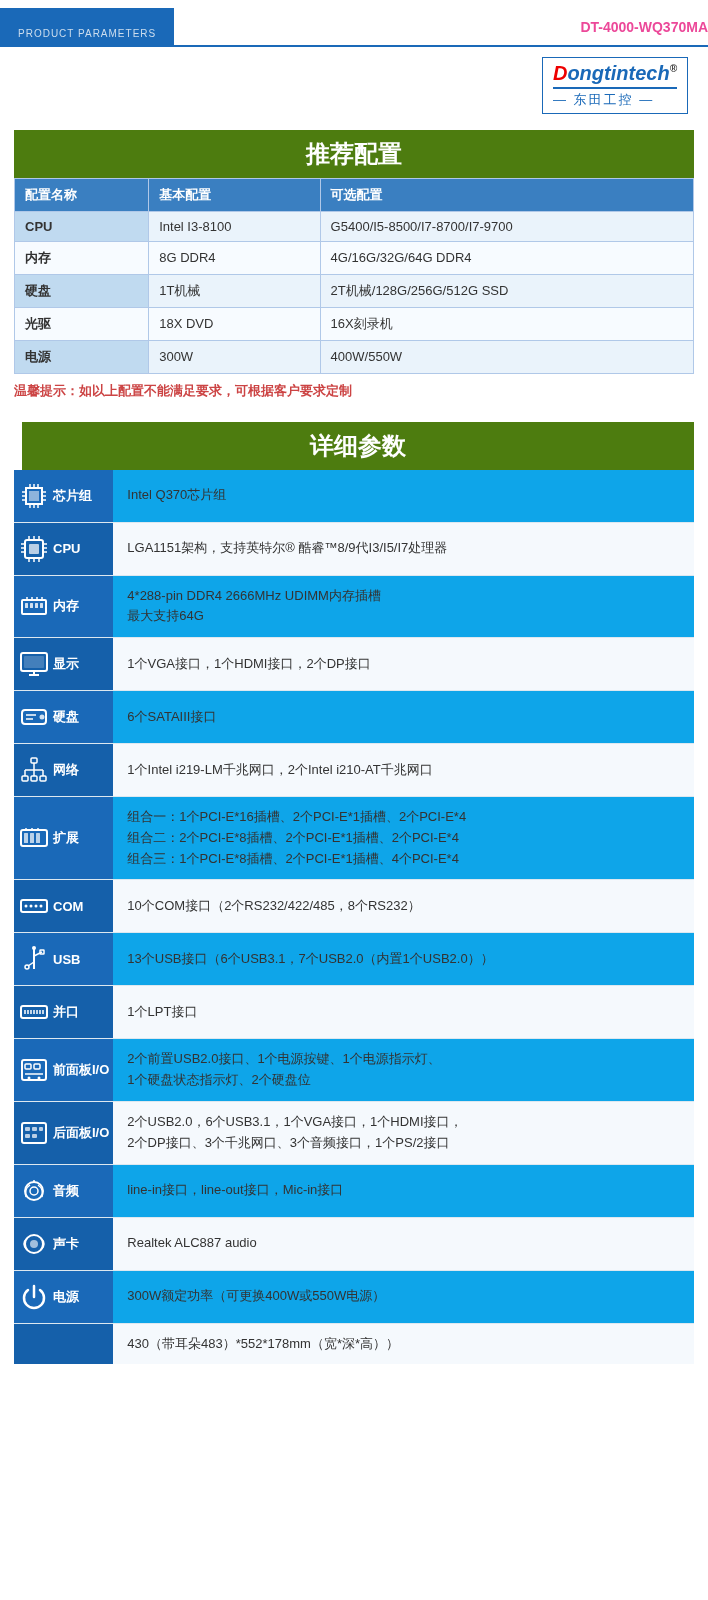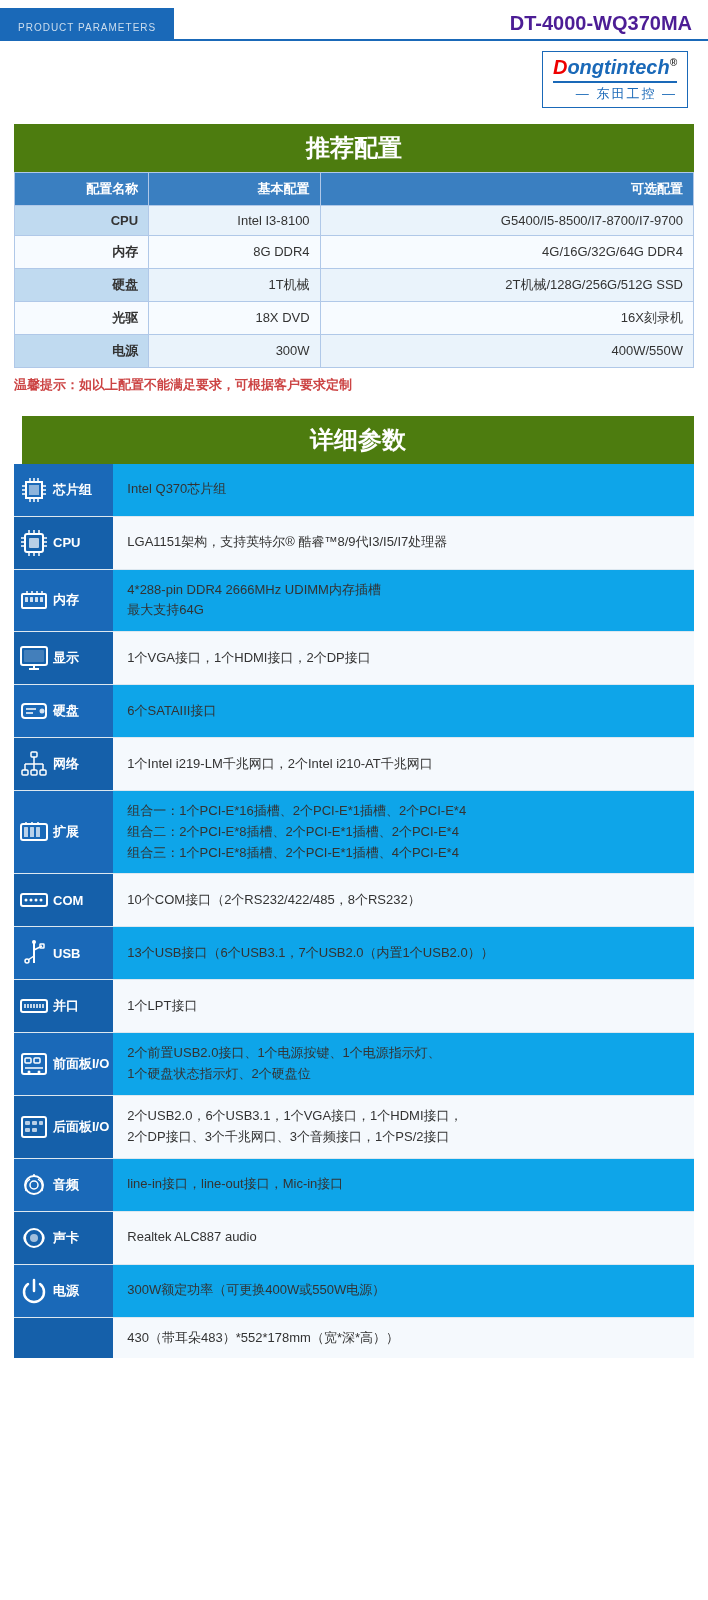--- a/index.html
+++ b/index.html
@@ -28,45 +28,45 @@
     .header-title-zh {
       font-size: 26px;
       font-weight: bold;
       color: #fff;
       letter-spacing: 2px;
     }
     .header-title-en {
       font-size: 10px;
       color: #cde;
       letter-spacing: 1px;
-      margin-top: 4px;
+      margin-top: 10px;
     }
     .header-model {
       flex: 1;
       display: flex;
       align-items: center;
       justify-content: flex-end;
-      padding-right: 16px;
-      font-size: 20px;
-      font-weight: bold;
-      color: #4c1d95;
+      padding-right: 0;
+      font-size: 14px;
+      font-weight: bold;
+      color: #ec4899;
     }
 
     
     .logo-area {
       display: flex;
       justify-content: flex-end;
       padding: 10px 20px 6px 0;
     }
     .logo-box {
       border: 1.5px solid #1a69b8;
       padding: 4px 10px;
       display: flex;
       flex-direction: column;
-      align-items: flex-end;
+      align-items: flex-start;
     }
     .logo-divider {
       width: 100%;
       height: 1.5px;
       background: #1a69b8;
       margin: 2px 0;
     }
     .logo-sub {
       font-size: 13px;
       color: #1a69b8;
@@ -88,21 +88,21 @@
 
     
     .rec-table {
       width: calc(100% - 28px);
       margin: 0 14px;
       border-collapse: collapse;
     }
     .rec-table th, .rec-table td {
       border: 1px solid #b0c8e8;
       padding: 7px 10px;
-      text-align: right;
+      text-align: left;
       font-size: 13px;
     }
     .rec-table thead th {
       background: #3a7fc1;
       color: #fff;
       font-weight: bold;
     }
     .rec-table tbody tr:nth-child(odd) td {
       background: #eaf3fb;
     }

